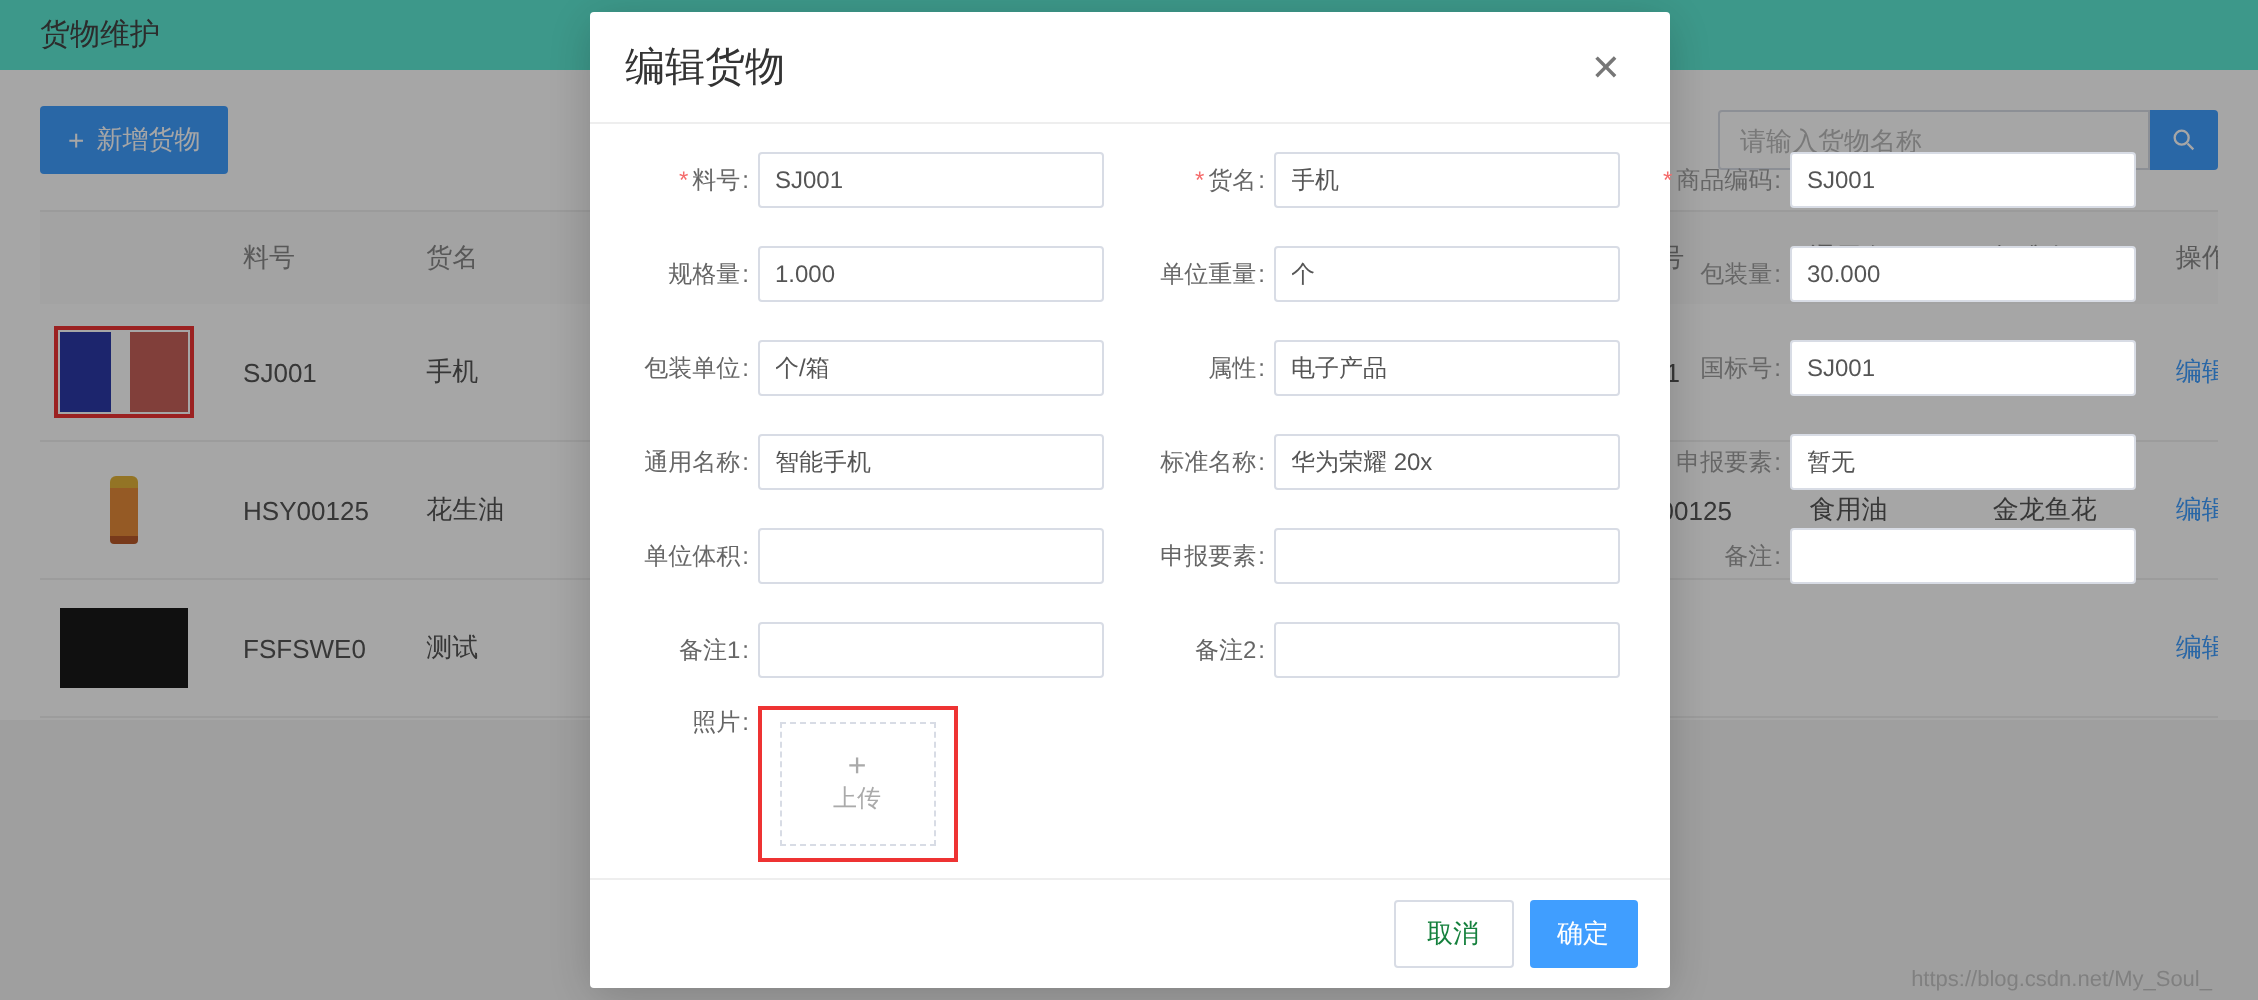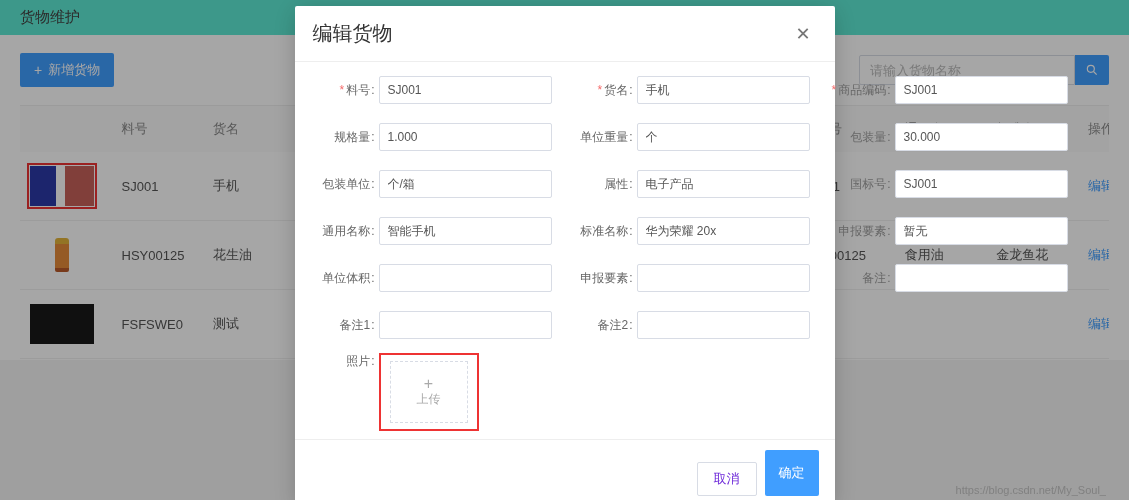--- a/index.html
+++ b/index.html
@@ -5,21 +5,21 @@
   * { box-sizing: border-box; }
   html, body { margin: 0; padding: 0; font-family: "Helvetica Neue", Arial, "PingFang SC", "Microsoft YaHei", sans-serif; font-size: 13px; color: #333; background: #fff; }
   body { width: 1129px; height: 500px; overflow: hidden; position: relative; }
 
   
   .page { width: 1129px; height: 500px; background: #fff; position: relative; }
   .page-title-bar { background: #5eead4; padding: 8px 20px; font-size: 15px; color: #444; }
   .page-body { padding: 18px 20px 10px; }
   .top-row { display: flex; align-items: center; justify-content: space-between; margin-bottom: 18px; }
   .btn-primary { background: #409eff; color: #fff; border: none; border-radius: 2px; padding: 8px 14px; font-size: 13px; display: inline-flex; align-items: center; cursor: pointer; }
-  .btn-default { background: #fff; color: #6d28d9; border: 1px solid #d8dce5; border-radius: 2px; padding: 7px 16px; font-size: 13px; cursor: pointer; margin-top: 12px; }
+  .btn-default { background: #fff; color: #15803d; border: 1px solid #d8dce5; border-radius: 2px; padding: 7px 16px; font-size: 13px; cursor: pointer; }
   .btn-primary .plus { font-size: 14px; margin-right: 6px; }
   .search-group { display: flex; align-items: center; }
   .search-input { width: 216px; height: 30px; border: 1px solid #d8dce5; border-radius: 2px 0 0 2px; padding: 0 10px; font-size: 13px; color: #555; }
   .search-input::placeholder { color: #bbb; }
   .search-btn { width: 34px; height: 30px; background: #409eff; border: none; border-radius: 0 2px 2px 0; display: flex; align-items: center; justify-content: center; cursor: pointer; }
   .search-btn svg { width: 14px; height: 14px; stroke: #fff; fill: none; stroke-width: 2; }
 
   .grid-wrap { width: 1089px; overflow-x: auto; border-top: 1px solid #eee; position: relative; }
   table.grid { width: 1180px; border-collapse: collapse; table-layout: fixed; }
   table.grid th, table.grid td { padding: 14px 10px; text-align: left; font-size: 13px; white-space: nowrap; overflow: hidden; text-overflow: ellipsis; }

